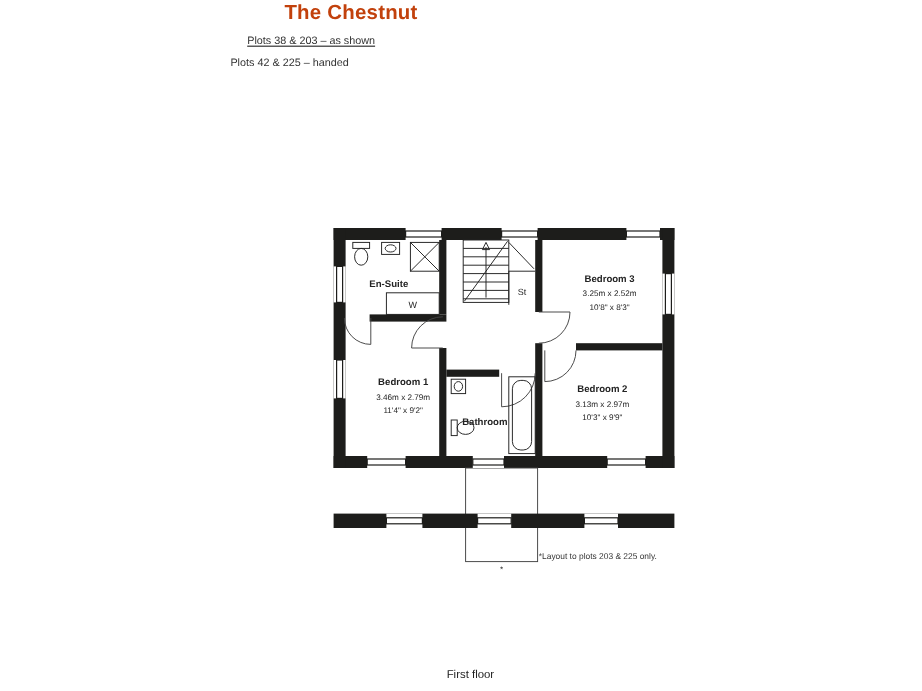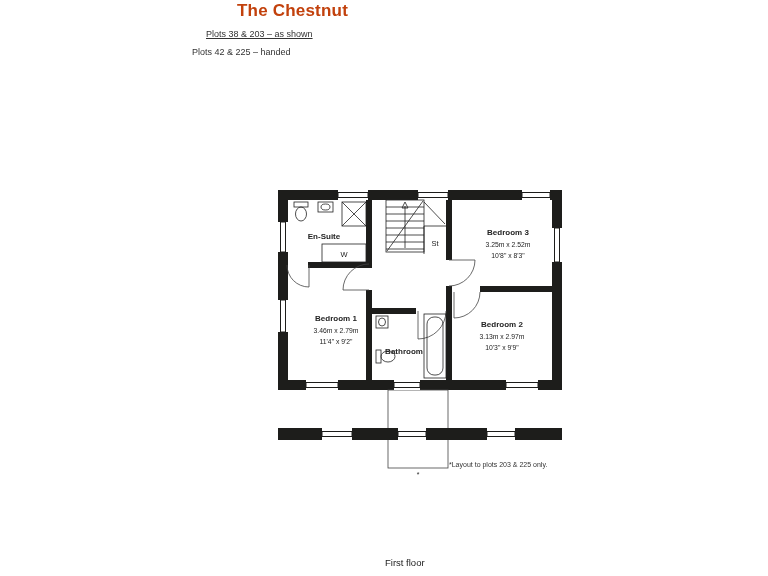--- a/index.html
+++ b/index.html
@@ -2,21 +2,21 @@
 <html><head>
 <meta charset="utf-8">
 <style>
   html,body{margin:0;padding:0;}
   body{width:768px;height:576px;background:#ffffff;font-family:"Liberation Sans",sans-serif;}
   #page{position:relative;width:768px;height:576px;background:#fff;overflow:hidden;}
   .title{position:absolute;left:205px;top:1px;font-size:17px;font-weight:700;color:#c2410c;letter-spacing:.2px;margin-left:32px;}
   .sub1{position:absolute;left:206px;top:29px;font-size:9px;color:#333;text-decoration:underline;}
   .sub2{position:absolute;left:192px;top:47px;font-size:9px;color:#333;}
   .footnote{position:absolute;left:449px;top:461px;font-size:7px;color:#333;}
-  .floorcap{position:absolute;left:385px;top:557px;width:80px;font-size:9.5px;color:#222;}
+  .floorcap{position:absolute;left:352px;top:557px;width:80px;text-align:center;font-size:9.5px;color:#222;}
   svg{position:absolute;left:0;top:0;}
   svg text{font-family:"Liberation Sans",sans-serif;fill:#232323;text-anchor:middle;}
   .rn{font-size:8px;font-weight:700;}
   .rd{font-size:6.8px;font-weight:400;}
   .ab{font-size:7.5px;font-weight:400;}
   .wall{fill:#1D1D1B;}
   .thin{stroke:#222;stroke-width:.8;fill:none;}
   .thin2{stroke:#444;stroke-width:.8;fill:none;}
   .winframe{fill:#fff;stroke:#1D1D1B;stroke-width:1;}
   .wingap{fill:#fff;}

